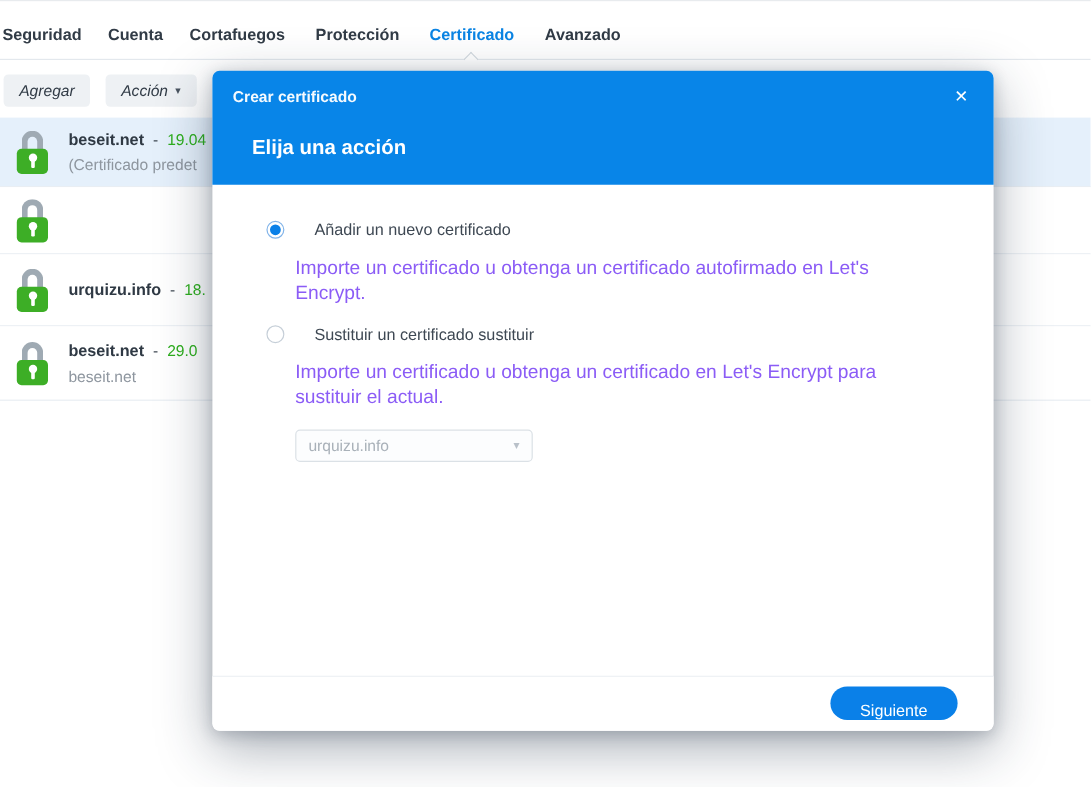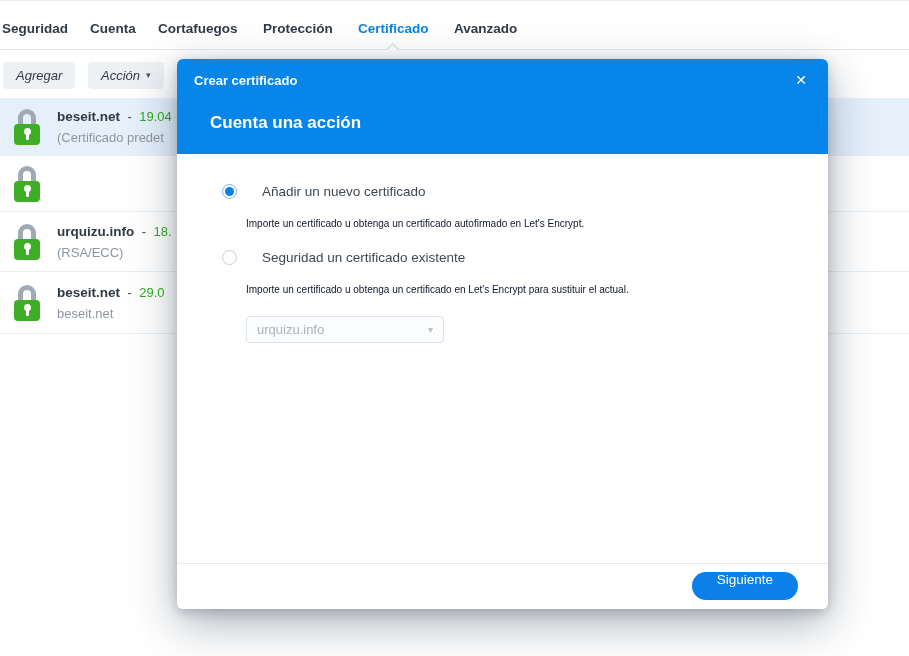--- a/index.html
+++ b/index.html
@@ -75,38 +75,38 @@
   .dialog-body { position:absolute; top:95px; left:0; right:0; bottom:46px;
     padding:30px 44px 0 45px; overflow:hidden; }
 
   .option-row { display:flex; align-items:center; gap:25px; margin-bottom:14px; cursor:pointer; }
   .radio { position:relative; width:15px; height:15px; border-radius:50%; background:#fff;
     border:1px solid #c6cfd8; flex:0 0 15px; }
   .radio.checked { border-color:#82b4e9; }
   .radio.checked::after { content:""; position:absolute; left:2px; top:2px; width:9px; height:9px;
     border-radius:50%; background:#0a80e8; }
   .option-label { font-size:13.5px; color:#3e4853; }
-  .option-desc { font-size:10px; color:#0f172a; line-height:21px;
+  .option-desc { font-size:16px; color:#8b5cf6; line-height:21px;
     margin:0 0 16px 24px; }
 
   .select-box {
     margin-left:24px; margin-top:4px; width:198px; height:27px; background:#fcfdfe;
     border:1px solid #dbe1e6; border-radius:4px; display:flex; align-items:center;
     padding:0 10px; cursor:default;
   }
   .select-value { font-size:13px; color:#a9b1b9; flex:1; }
   .select-caret { font-size:10px; color:#b9c1c9; }
 
   .dialog-footer { position:absolute; left:0; right:0; bottom:0; height:46px;
     border-top:1px solid #e5eaef; border-radius:0 0 6px 6px; background:#fff; }
   .next-btn {
     position:absolute; right:30px; top:8px; height:28px; padding:0 25px;
     background:#0a80e8; border:none; border-radius:14px; color:#fff; font-size:13.5px;
     font-family:"Liberation Sans","DejaVu Sans",sans-serif; cursor:pointer;
-    display:flex; align-items:flex-start;
+    display:flex; align-items:flex-end;
   }
 </style>
 </head>
 <body>
 
 <div class="screen">
 
   <div class="tabbar">
     <div class="tab" style="left:0px">Seguridad</div>
     <div class="tab" style="left:88px">Cuenta</div>
@@ -154,21 +154,20 @@
       <div class="lock">
         <div class="lock-shackle"></div>
           <div class="lock-body"></div>
       </div>
       <div class="cert-text">
         <div>
           <span class="cert-name">urquizu.info</span>
           <span class="cert-dash">-</span>
           <span class="cert-date">18.</span>
         </div>
-        <div class="cert-sub">(RSA/ECC)</div>
       </div>
     </div>
 
     <div class="cert-row row-4">
       <div class="lock">
         <div class="lock-shackle"></div>
           <div class="lock-body"></div>
       </div>
       <div class="cert-text">
         <div>
@@ -179,34 +178,34 @@
         <div class="cert-sub">beseit.net</div>
       </div>
     </div>
 
   </div>
 
   <div class="dialog">
     <div class="dialog-header">
       <div class="dialog-title">Crear certificado</div>
       <div class="dialog-close">✕</div>
-      <div class="dialog-heading">Cuenta una acción</div>
+      <div class="dialog-heading">Elija una acción</div>
     </div>
 
     <div class="dialog-body">
 
       <div class="option-row">
         <span class="radio checked"></span>
         <span class="option-label">Añadir un nuevo certificado</span>
       </div>
       <div class="option-desc">Importe un certificado u obtenga un certificado autofirmado en Let's Encrypt.</div>
 
       <div class="option-row">
         <span class="radio"></span>
-        <span class="option-label">Seguridad un certificado existente</span>
+        <span class="option-label">Sustituir un certificado sustituir</span>
       </div>
       <div class="option-desc">Importe un certificado u obtenga un certificado en Let's Encrypt para sustituir el actual.</div>
 
       <div class="select-box">
         <span class="select-value">urquizu.info</span>
         <span class="select-caret">▾</span>
       </div>
 
     </div>
 

